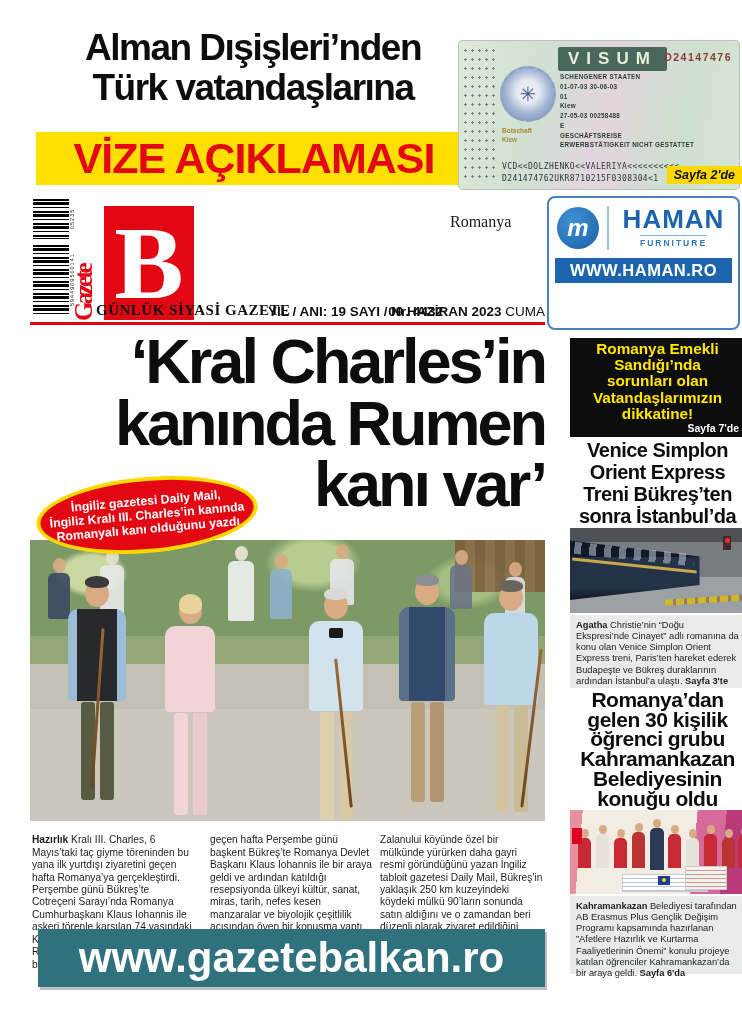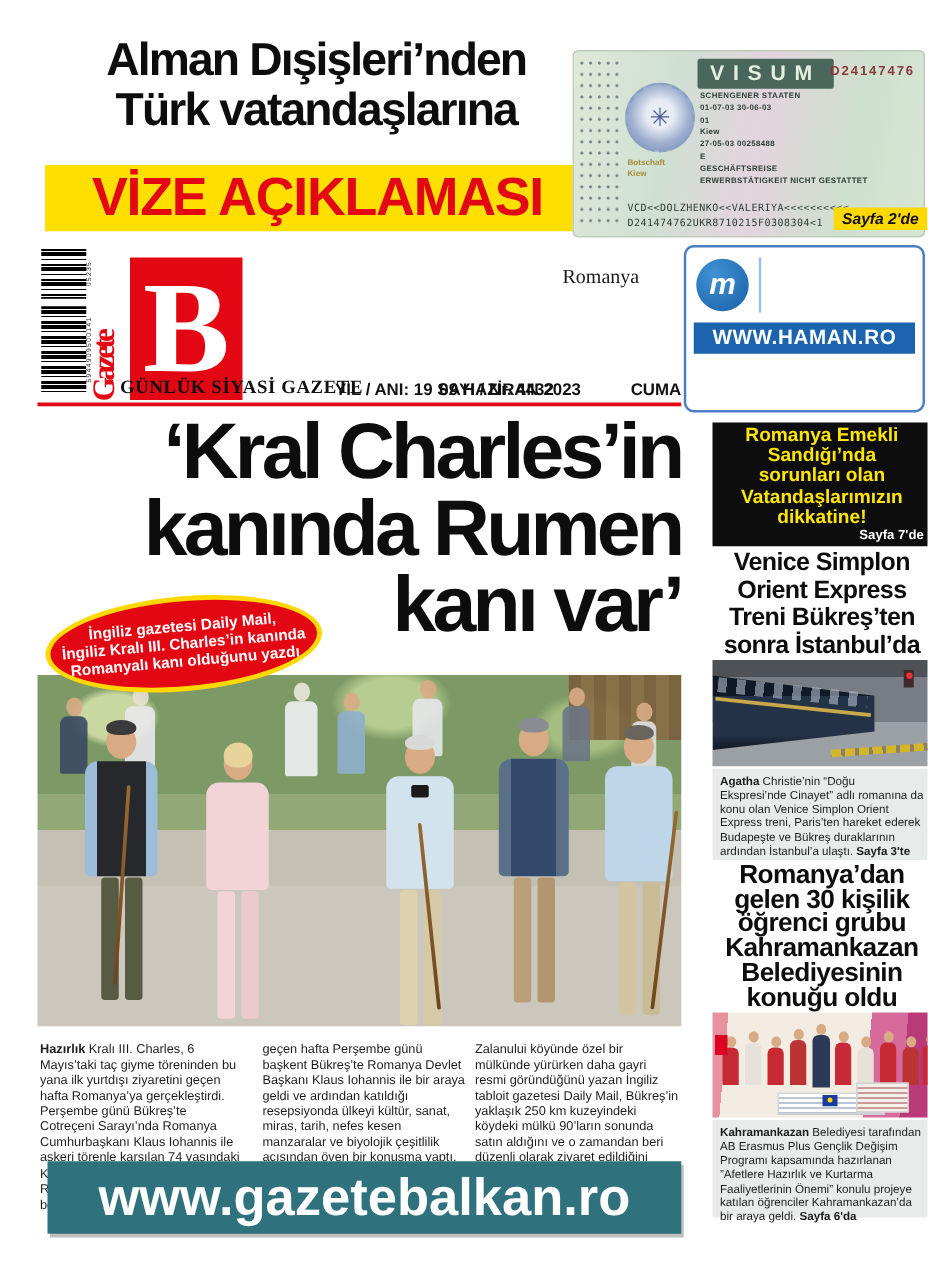--- a/index.html
+++ b/index.html
@@ -52,21 +52,21 @@
     display:flex;align-items:center;justify-content:center;}
   .b-block span{font-family:"Liberation Serif",serif;font-weight:700;font-size:104px;color:#fff;line-height:1;}
   .alkan{left:194px;top:203px;font-family:"Liberation Serif",serif;font-weight:700;
     font-size:124px;line-height:0.95;letter-spacing:-5px;color:#0d0d0d;}
   .romanya{left:450px;top:213px;font-family:"Liberation Serif",serif;
     font-size:16px;color:#1a1a1a;}
   .tagline{left:96px;top:302px;font-family:"Liberation Serif",serif;font-weight:700;
     font-size:15px;letter-spacing:.5px;color:#111;}
   .issue{left:268px;top:304px;font-size:13.5px;font-weight:800;color:#111;}
   .dateline{right:197px;top:304px;font-size:13.5px;color:#111;font-weight:600;}
-  .dateline b{font-weight:700;margin-left:36px;}
+  .dateline b{font-weight:400;}
   .red-rule{left:30px;top:322px;width:515px;height:3px;background:#e30613;}
 
   
   .haman{left:547px;top:196px;width:193px;height:134px;border:2px solid #4a7fc1;border-radius:8px;
     background:#fff;box-sizing:border-box;overflow:hidden;}
   .haman .row1{display:flex;align-items:center;height:56px;padding:4px 8px 0 8px;box-sizing:border-box;}
   .haman .logo{width:42px;height:42px;border-radius:50%;
     background:radial-gradient(circle at 35% 30%,#3f92d4,#1b5fa6);
     display:flex;align-items:center;justify-content:center;color:#fff;
     font-weight:900;font-style:italic;font-size:24px;flex:0 0 auto;}
@@ -212,20 +212,24 @@
   <div class="abs romanya">Romanya</div>
   <div class="abs tagline">GÜNLÜK SİYASİ GAZETE</div>
   <div class="abs issue">YIL / ANI: 19 SAYI / Nr. 4432</div>
   <div class="abs dateline"><span>09 HAZİRAN 2023 </span><b>CUMA</b></div>
   <div class="abs red-rule"></div>
 
   <div class="abs haman">
     <div class="row1">
       <div class="logo">m</div>
       <div class="div"></div>
+      <div class="brandwrap">
+        <div class="brand">HAMAN</div>
+        <div class="brandsub">FURNITURE</div>
+      </div>
     </div>
     <div class="webbar">WWW.HAMAN.RO</div>
   </div>
 
   <div class="abs main-headline ml">‘Kral Charles’in
 kanında Rumen
 kanı var’</div>
   <div class="abs oval ml">İngiliz gazetesi Daily Mail,
 İngiliz Kralı III. Charles’in kanında
 Romanyalı kanı olduğunu yazdı</div>

